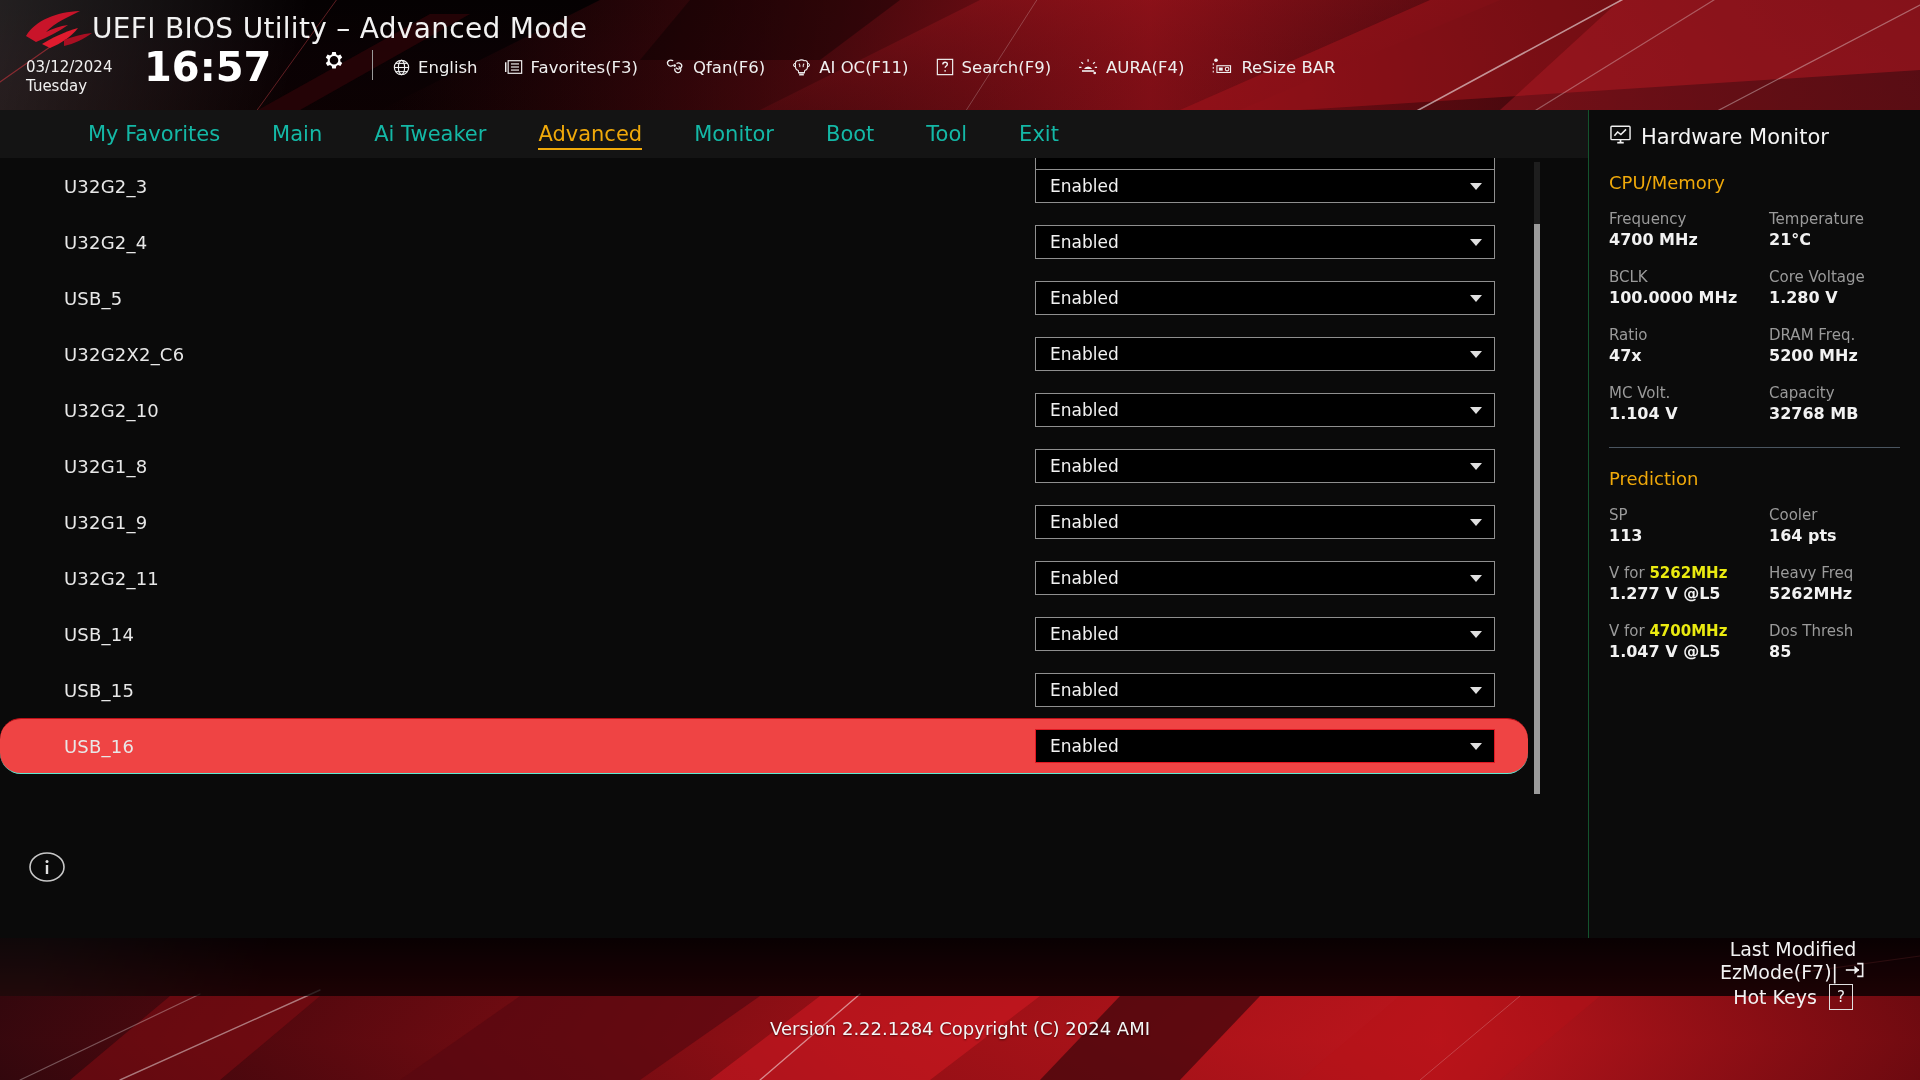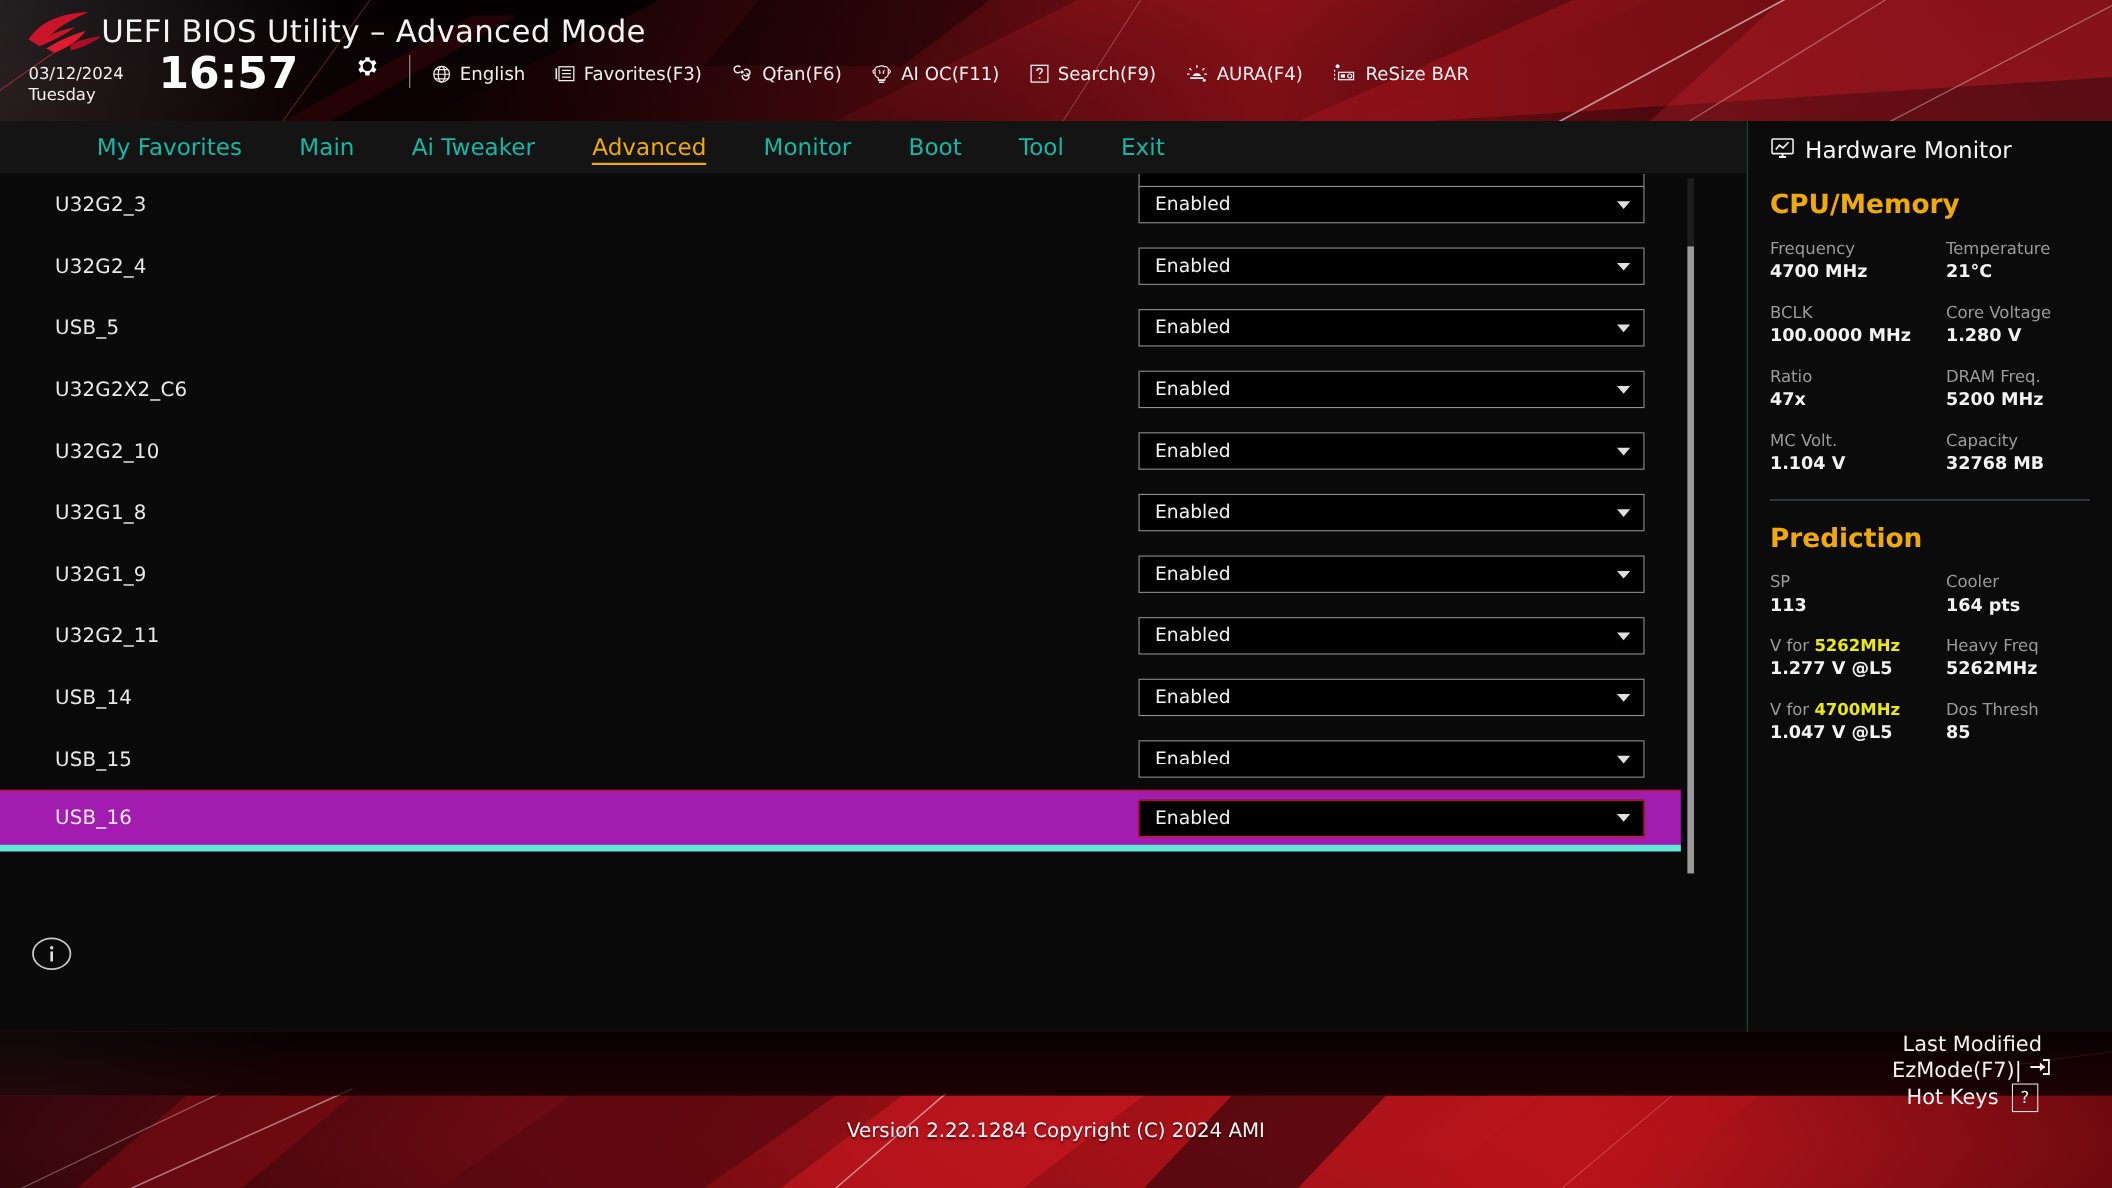--- a/index.html
+++ b/index.html
@@ -65,26 +65,27 @@
   }
 
   
   .content {
     position:absolute; left:0; top:158px; width:1588px; height:780px;
     background:#0a0a0a;
   }
   .list { position:absolute; left:0; top:0; width:1528px; }
   .row {
     position:relative; height:56px; display:flex; align-items:center;
-    padding-left:50px;
+    padding-left:64px;
   }
   .row.selected {
-    background:#a21caf;
+    background:#ef4444;
     border-top:1px solid #c01018;
-    border-bottom:6px solid #5eead4;
+    border-bottom:1px solid #5eead4;
+    border-radius:21px;
   }
   .row-label {
     font-size:18px; color:#e8e8e8; font-weight:500; letter-spacing:.2px;
   }
   .combo {
     position:absolute; left:1035px; top:50%; transform:translateY(-50%);
     width:460px; height:34px;
     background:#000; border:1px solid #8f8f8f;
     display:flex; align-items:center; justify-content:space-between;
     padding:0 12px 0 14px;
@@ -119,21 +120,21 @@
     position:absolute; left:1588px; top:110px; width:332px; height:828px;
     background:#0b0b0b;
     border-left:1px solid #14532d;
     padding:14px 20px 0 20px;
   }
   .hwm-title {
     display:flex; align-items:center; gap:9px;
     font-size:21px; color:#f5f5f5; font-weight:400; margin-bottom:22px;
   }
   .hwm-section {
-    font-size:24px; color:#f0a90a; font-weight:700; margin-bottom:16px;
+    font-size:18px; color:#f0a90a; font-weight:400; margin-bottom:16px;
   }
   .hwm-grid { display:grid; grid-template-columns:160px 1fr; row-gap:0; }
   .hwm-cell { margin-bottom:16px; }
   .hwm-key { font-size:15px; color:#9a9a9a; font-weight:400; line-height:20px; white-space:nowrap; }
   .hwm-val { font-size:16px; color:#f2f2f2; font-weight:600; line-height:22px; white-space:nowrap; }
   .hwm-key .hl { color:#eaea10; font-weight:700; }
   .hwm-divider {
     height:1px; background:#4a5560; margin:6px 0 20px 0;
   }
 

